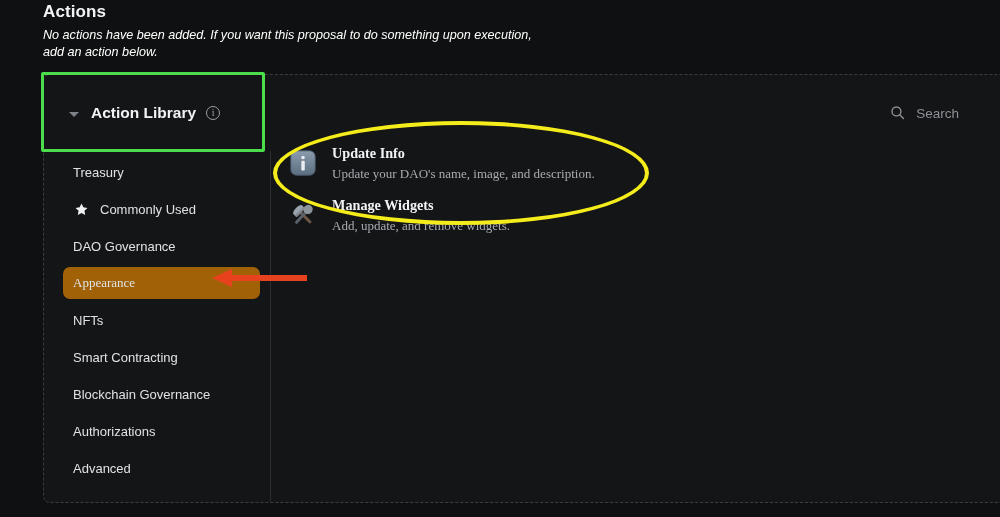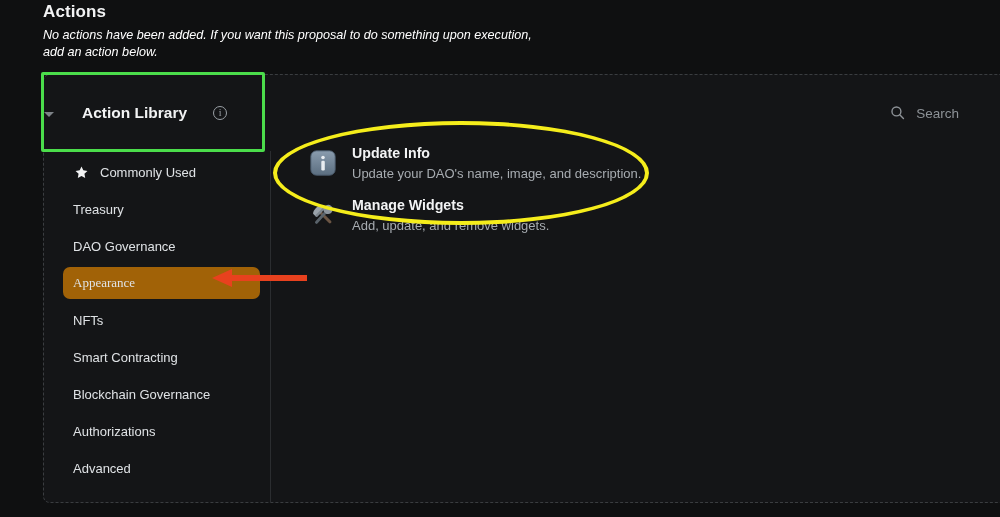--- a/index.html
+++ b/index.html
@@ -57,21 +57,22 @@
 
   
   .library-header {
     position: absolute;
     left: 0px;
     top: 0px;
     width: 228px;
     height: 76px;
     display: flex;
     align-items: center;
-    gap: 28px;
+    padding-left: 25px;
+    gap: 12px;
   }
 
   .chevron {
     width: 0;
     height: 0;
     border-left: 5px solid transparent;
     border-right: 5px solid transparent;
     border-top: 5px solid #7d8287;
     margin-top: 3px;
   }
@@ -155,23 +156,24 @@
 
   .search-icon { width: 17px; height: 17px; display: block; }
 
   .search-label {
     font-size: 13.5px;
     color: #8d9297;
   }
 
   .action-list {
     position: absolute;
-    left: 36px;
+    left: 16px;
     top: 69px;
     width: 420px;
+    font-family: Liberation Serif, serif;
   }
 
   .action-item {
     display: flex;
     align-items: flex-start;
     gap: 14px;
     margin-bottom: 14px;
     cursor: pointer;
   }
 
@@ -237,28 +239,28 @@
 
     <div class="library-header">
       <span class="chevron"></span>
       <span class="library-title">Action Library</span>
       <span class="info-icon-circle">i</span>
     </div>
 
     <nav class="sidebar">
 
       <div class="side-item">
+        <span>Treasury</span>
+      </div>
+
+      <div class="side-item">
         <svg class="star-icon" viewBox="0 0 24 24">
           <path fill="#f2f3f4" d="M12 2.4l2.9 6.1 6.6.9-4.8 4.6 1.2 6.6-5.9-3.2-5.9 3.2 1.2-6.6L2.5 9.4l6.6-.9z"></path>
         </svg>
         <span>Commonly Used</span>
-      </div>
-
-      <div class="side-item">
-        <span>Treasury</span>
       </div>
 
       <div class="side-item">
         <span>DAO Governance</span>
       </div>
 
       <div class="side-item selected">
         <span>Appearance</span>
       </div>
 

